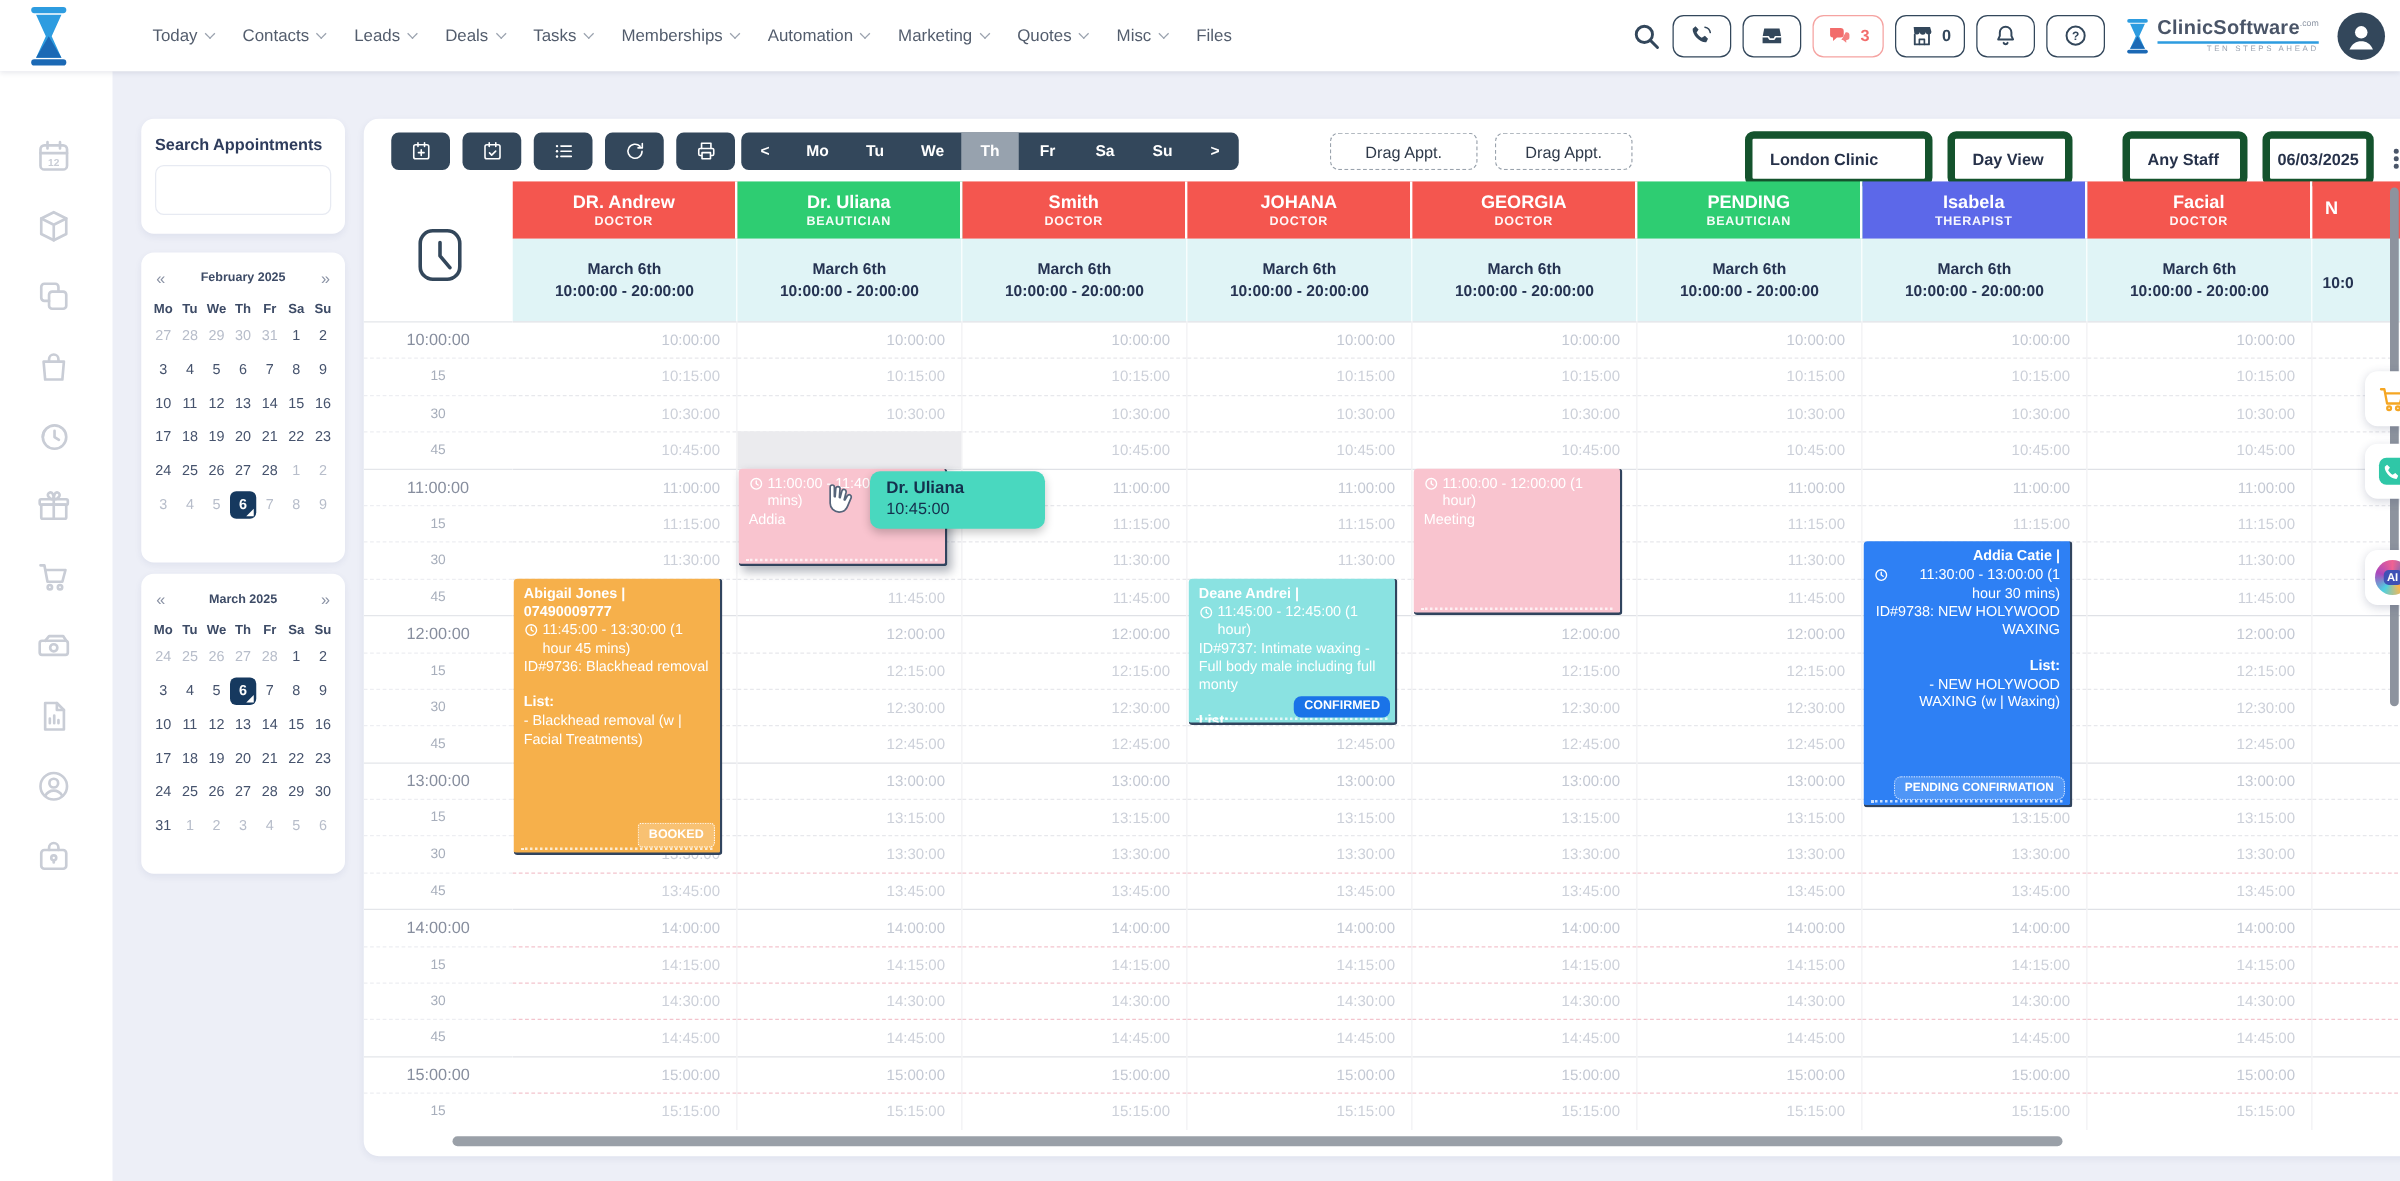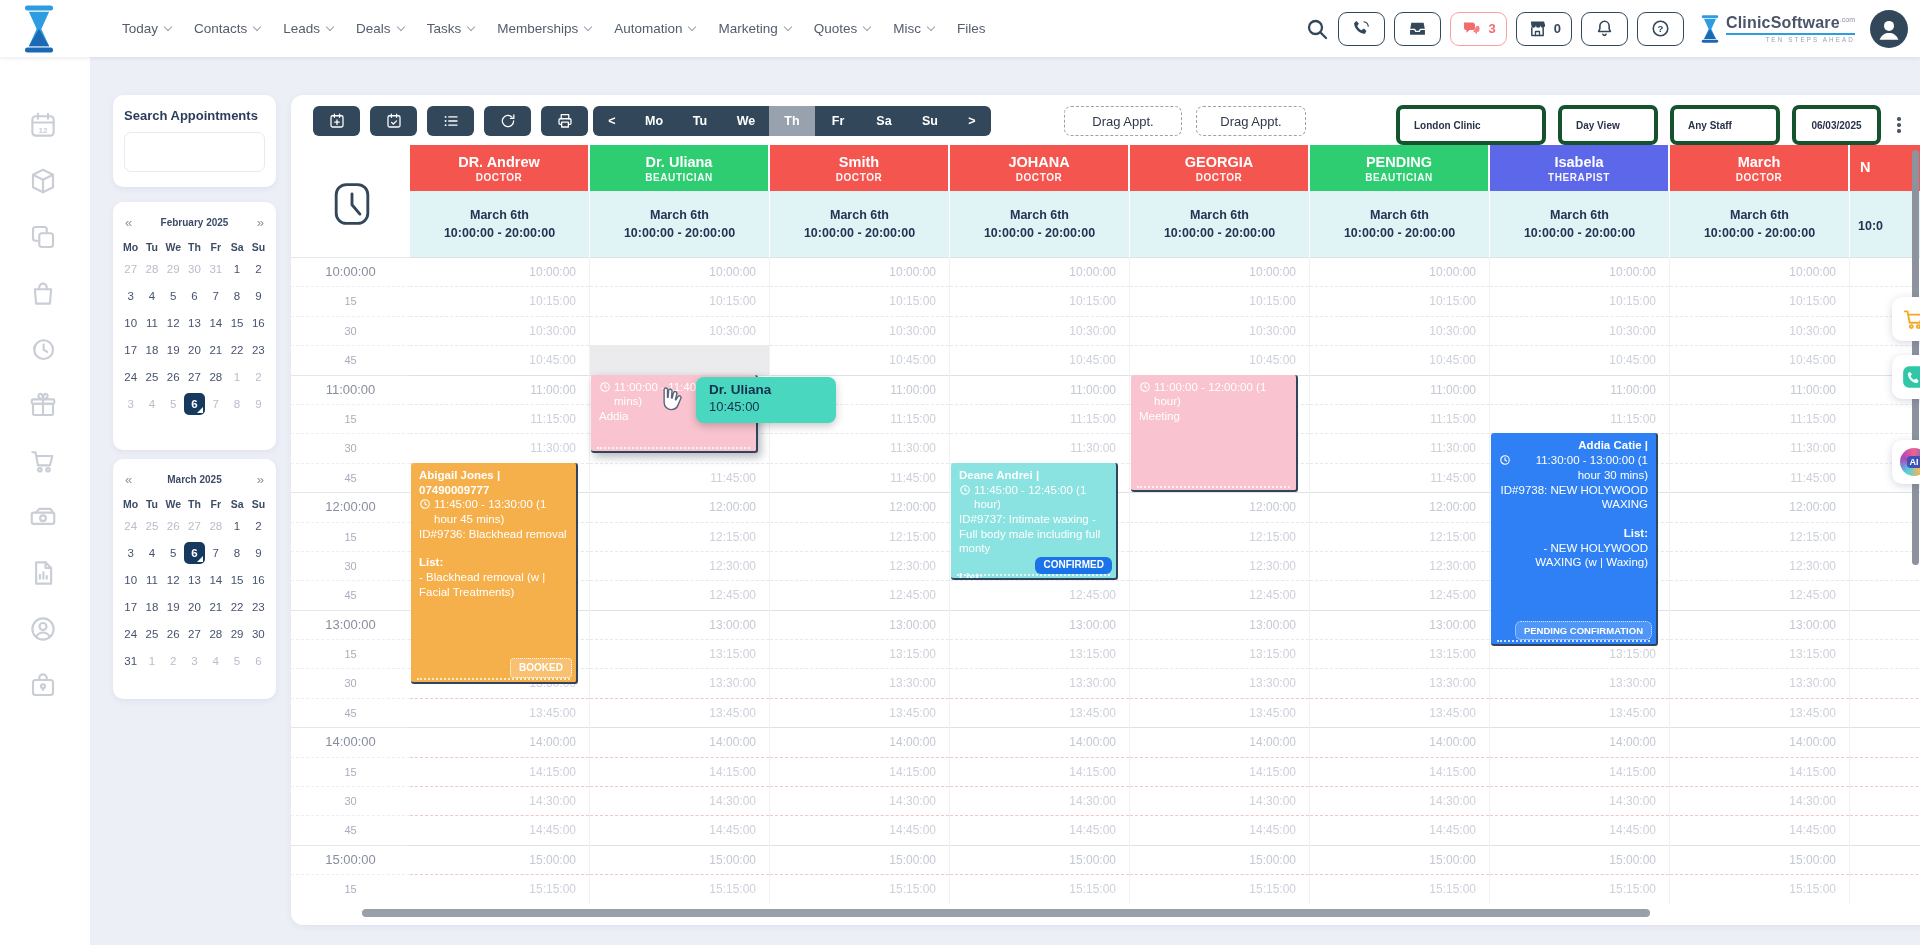--- a/index.html
+++ b/index.html
@@ -65,23 +65,23 @@
   .dn-cell{height:30px;display:flex;align-items:center;justify-content:center;color:#fff;font-size:12.5px;
     font-weight:bold;cursor:pointer;}
   .dn-arrow{width:38px;}
   .dn-day{width:46px;}
   .dn-day.active{background:#97a2ae;}
   .drag-btn{position:absolute;top:11px;height:30px;border:1.6px dashed #9aa3ad;border-radius:7px;background:#fff;
     font-size:13px;color:#2f3a4a;display:flex;align-items:center;justify-content:center;cursor:pointer;}
   #drag1{left:773px;width:118px;}
   #drag2{left:905px;width:110px;}
   #filters{position:absolute;left:1105px;top:10px;display:flex;gap:12px;align-items:center;}
-  .fsel{height:32px;border:4px solid #14532d;border-radius:7px;background:#fff;font-size:10px;font-weight:bold;
+  .fsel{height:32px;border:6px solid #14532d;border-radius:7px;background:#fff;font-size:13px;font-weight:bold;
     color:#27324a;display:flex;align-items:center;padding:16px 14px;cursor:pointer;white-space:nowrap;}
-  #f-clinic{width:150px;}#f-view{width:100px;}#f-staff{width:110px;}#f-date{width:89px;justify-content:center;}
+  #f-clinic{width:150px;}#f-view{width:100px;}#f-staff{width:100px;margin-left:28px;}#f-date{width:89px;justify-content:center;}
   .dots{display:flex;flex-direction:column;gap:2.5px;padding:4px;cursor:pointer;}
   .dots i{width:3.5px;height:3.5px;border-radius:50%;background:#4a5568;}
 
   
   #grid{position:absolute;left:0;top:50px;right:0;height:759px;}
   #corner{position:absolute;left:0;top:0;width:119px;height:112px;background:#fff;}
   #corner .clk{position:absolute;left:40px;top:36px;width:42px;height:46px;color:#33475b;}
   #gut{position:absolute;left:0;top:112px;width:119px;height:647px;}
   .gut-cell{height:29.4px;text-align:center;border-top:1px dashed #edeef2;}
   .gut-cell.hour{border-top:1px solid #e4e6ea;font-size:13px;color:#878e9e;line-height:28px;}
@@ -838,21 +838,21 @@
               <div class="sv">ID#9738: NEW HOLYWOOD WAXING</div>
               <div class="ll">List:</div>
               <div class="li">- NEW HOLYWOOD WAXING (w | Waxing)</div>
               <div class="handle"></div>
               <span class="badge b-pending">PENDING CONFIRMATION</span>
             </div>
           </div>
         </div>
         <div class="st-col">
           <div class="st-head red">
-            <div class="st-name">March</div>
+            <div class="st-name">Facial</div>
             <div class="st-role">DOCTOR</div>
           </div>
           <div class="st-sub">
             <div class="st-date">March 6th</div>
             <div class="st-hours">10:00:00 - 20:00:00</div>
           </div>
           <div class="st-rows">
             <div class="cell hour">10:00:00</div>
             <div class="cell">10:15:00</div>
             <div class="cell">10:30:00</div>

